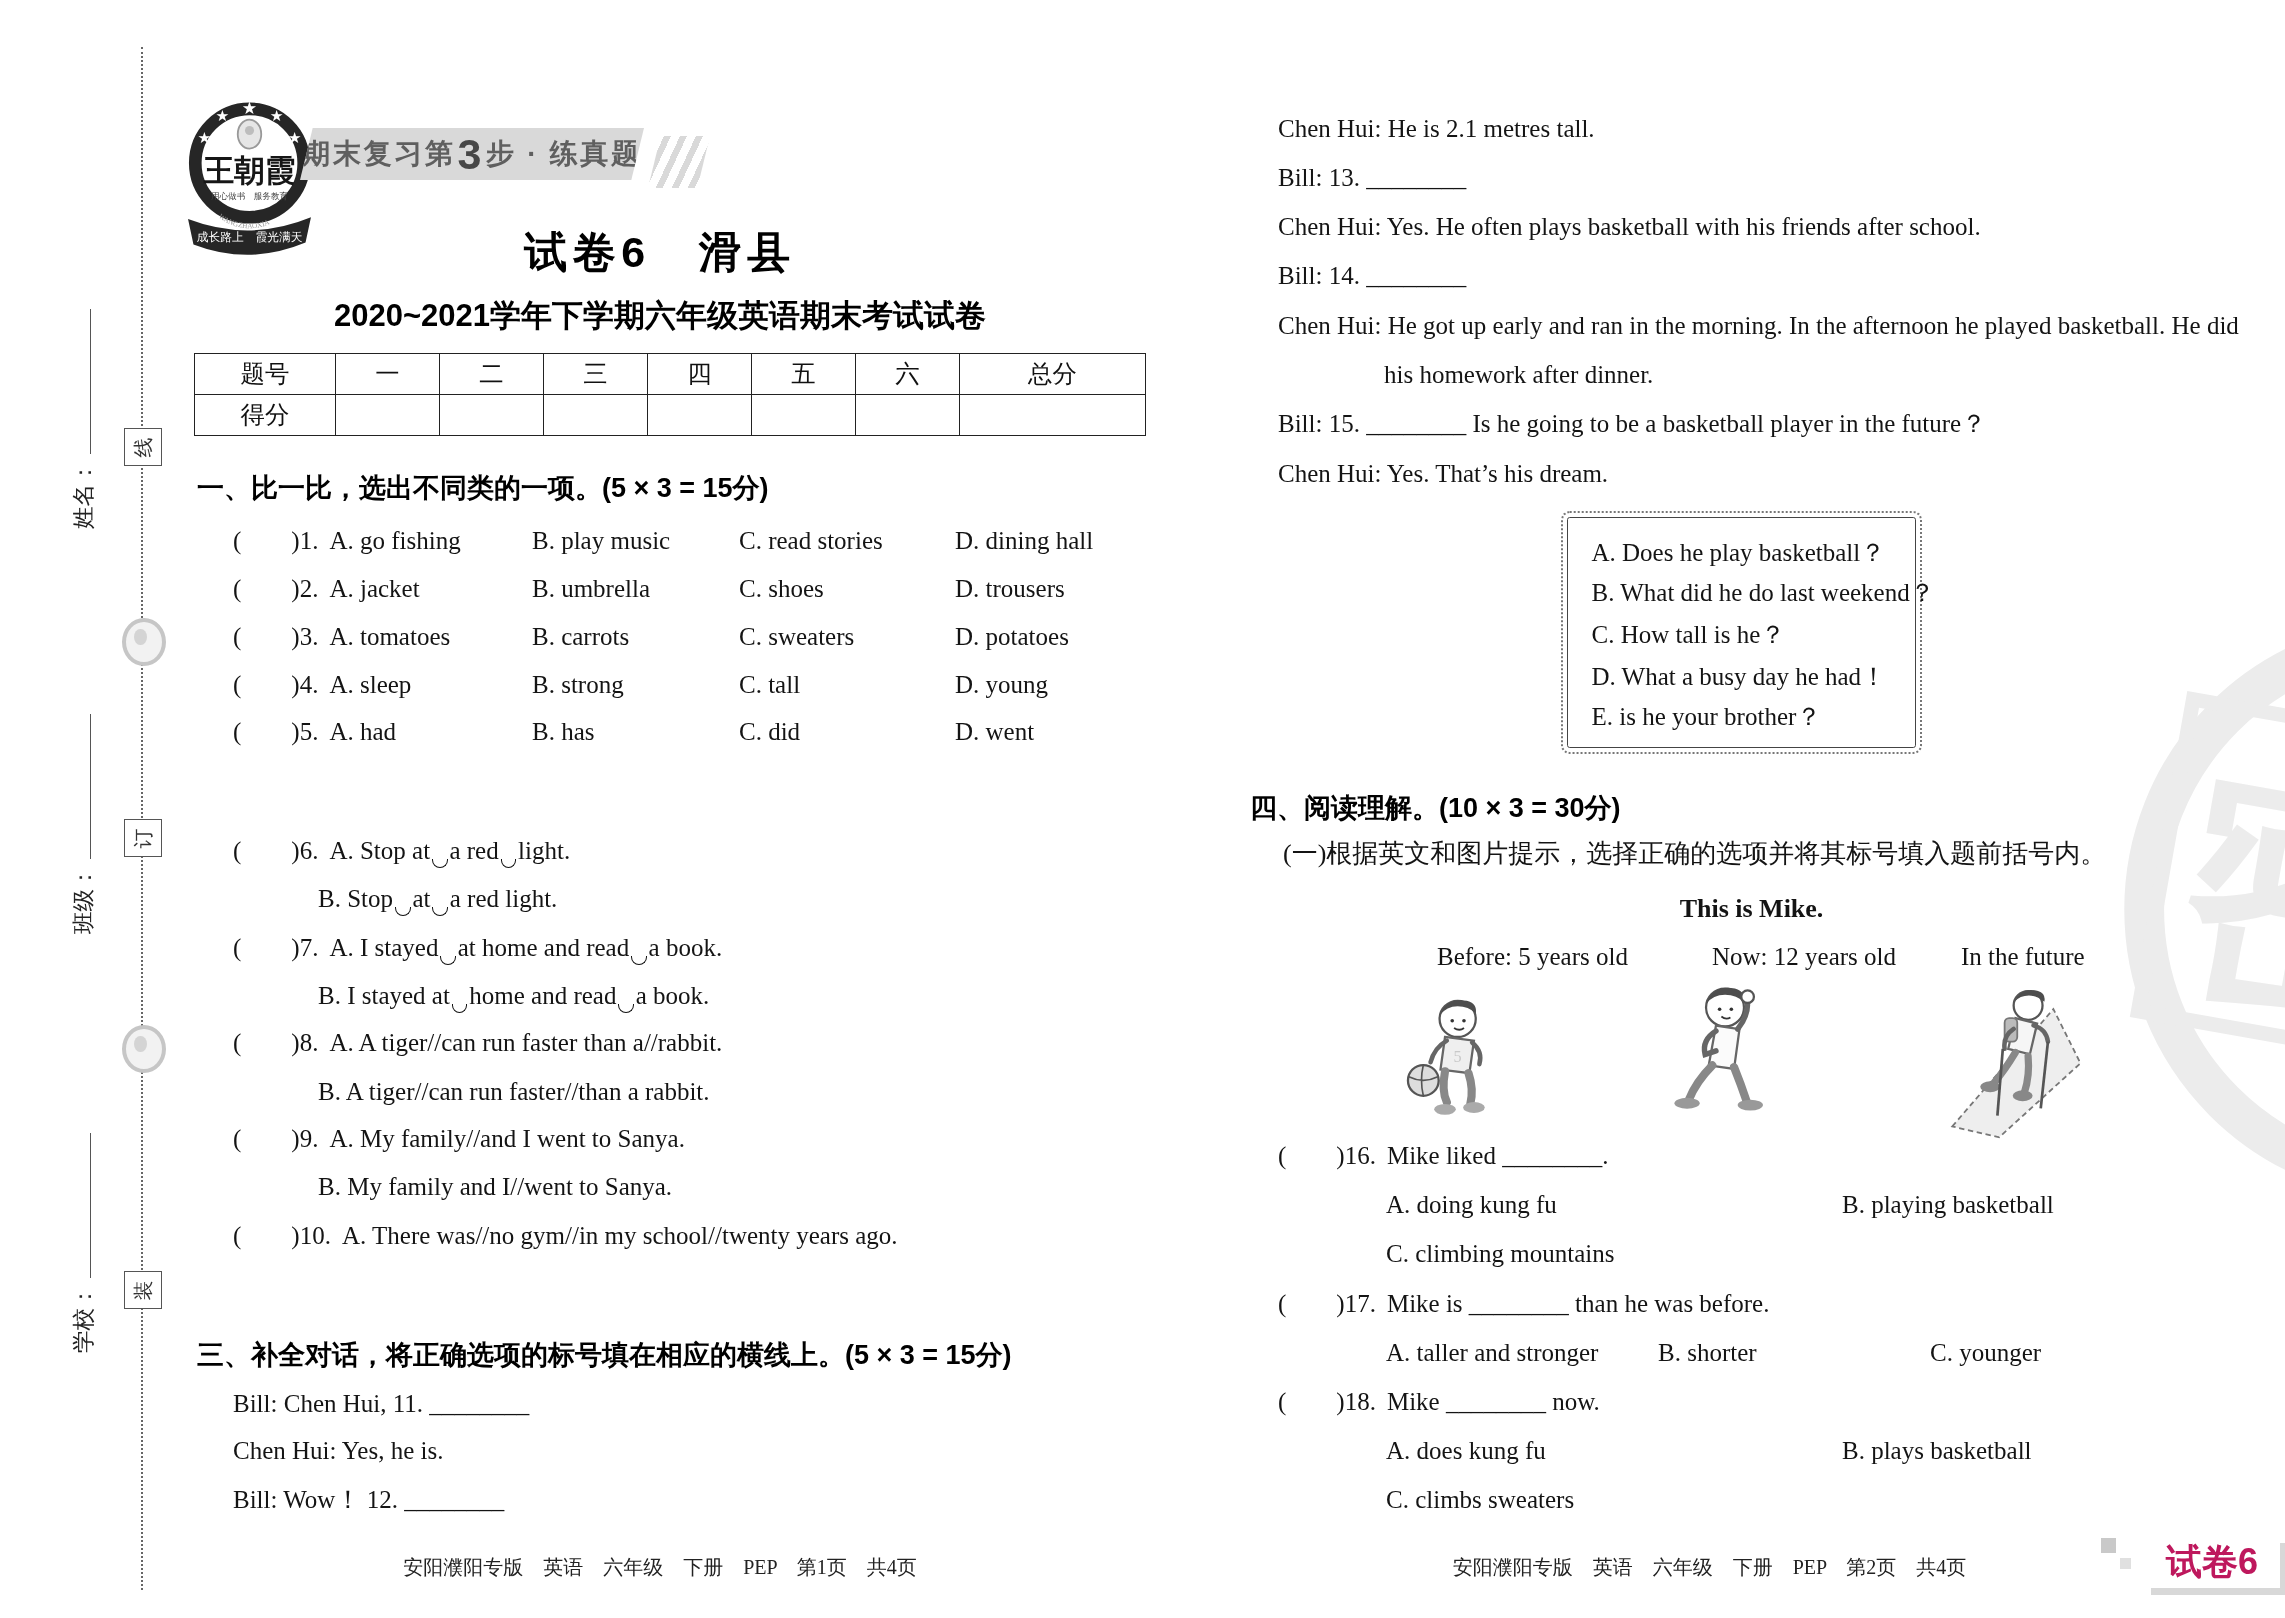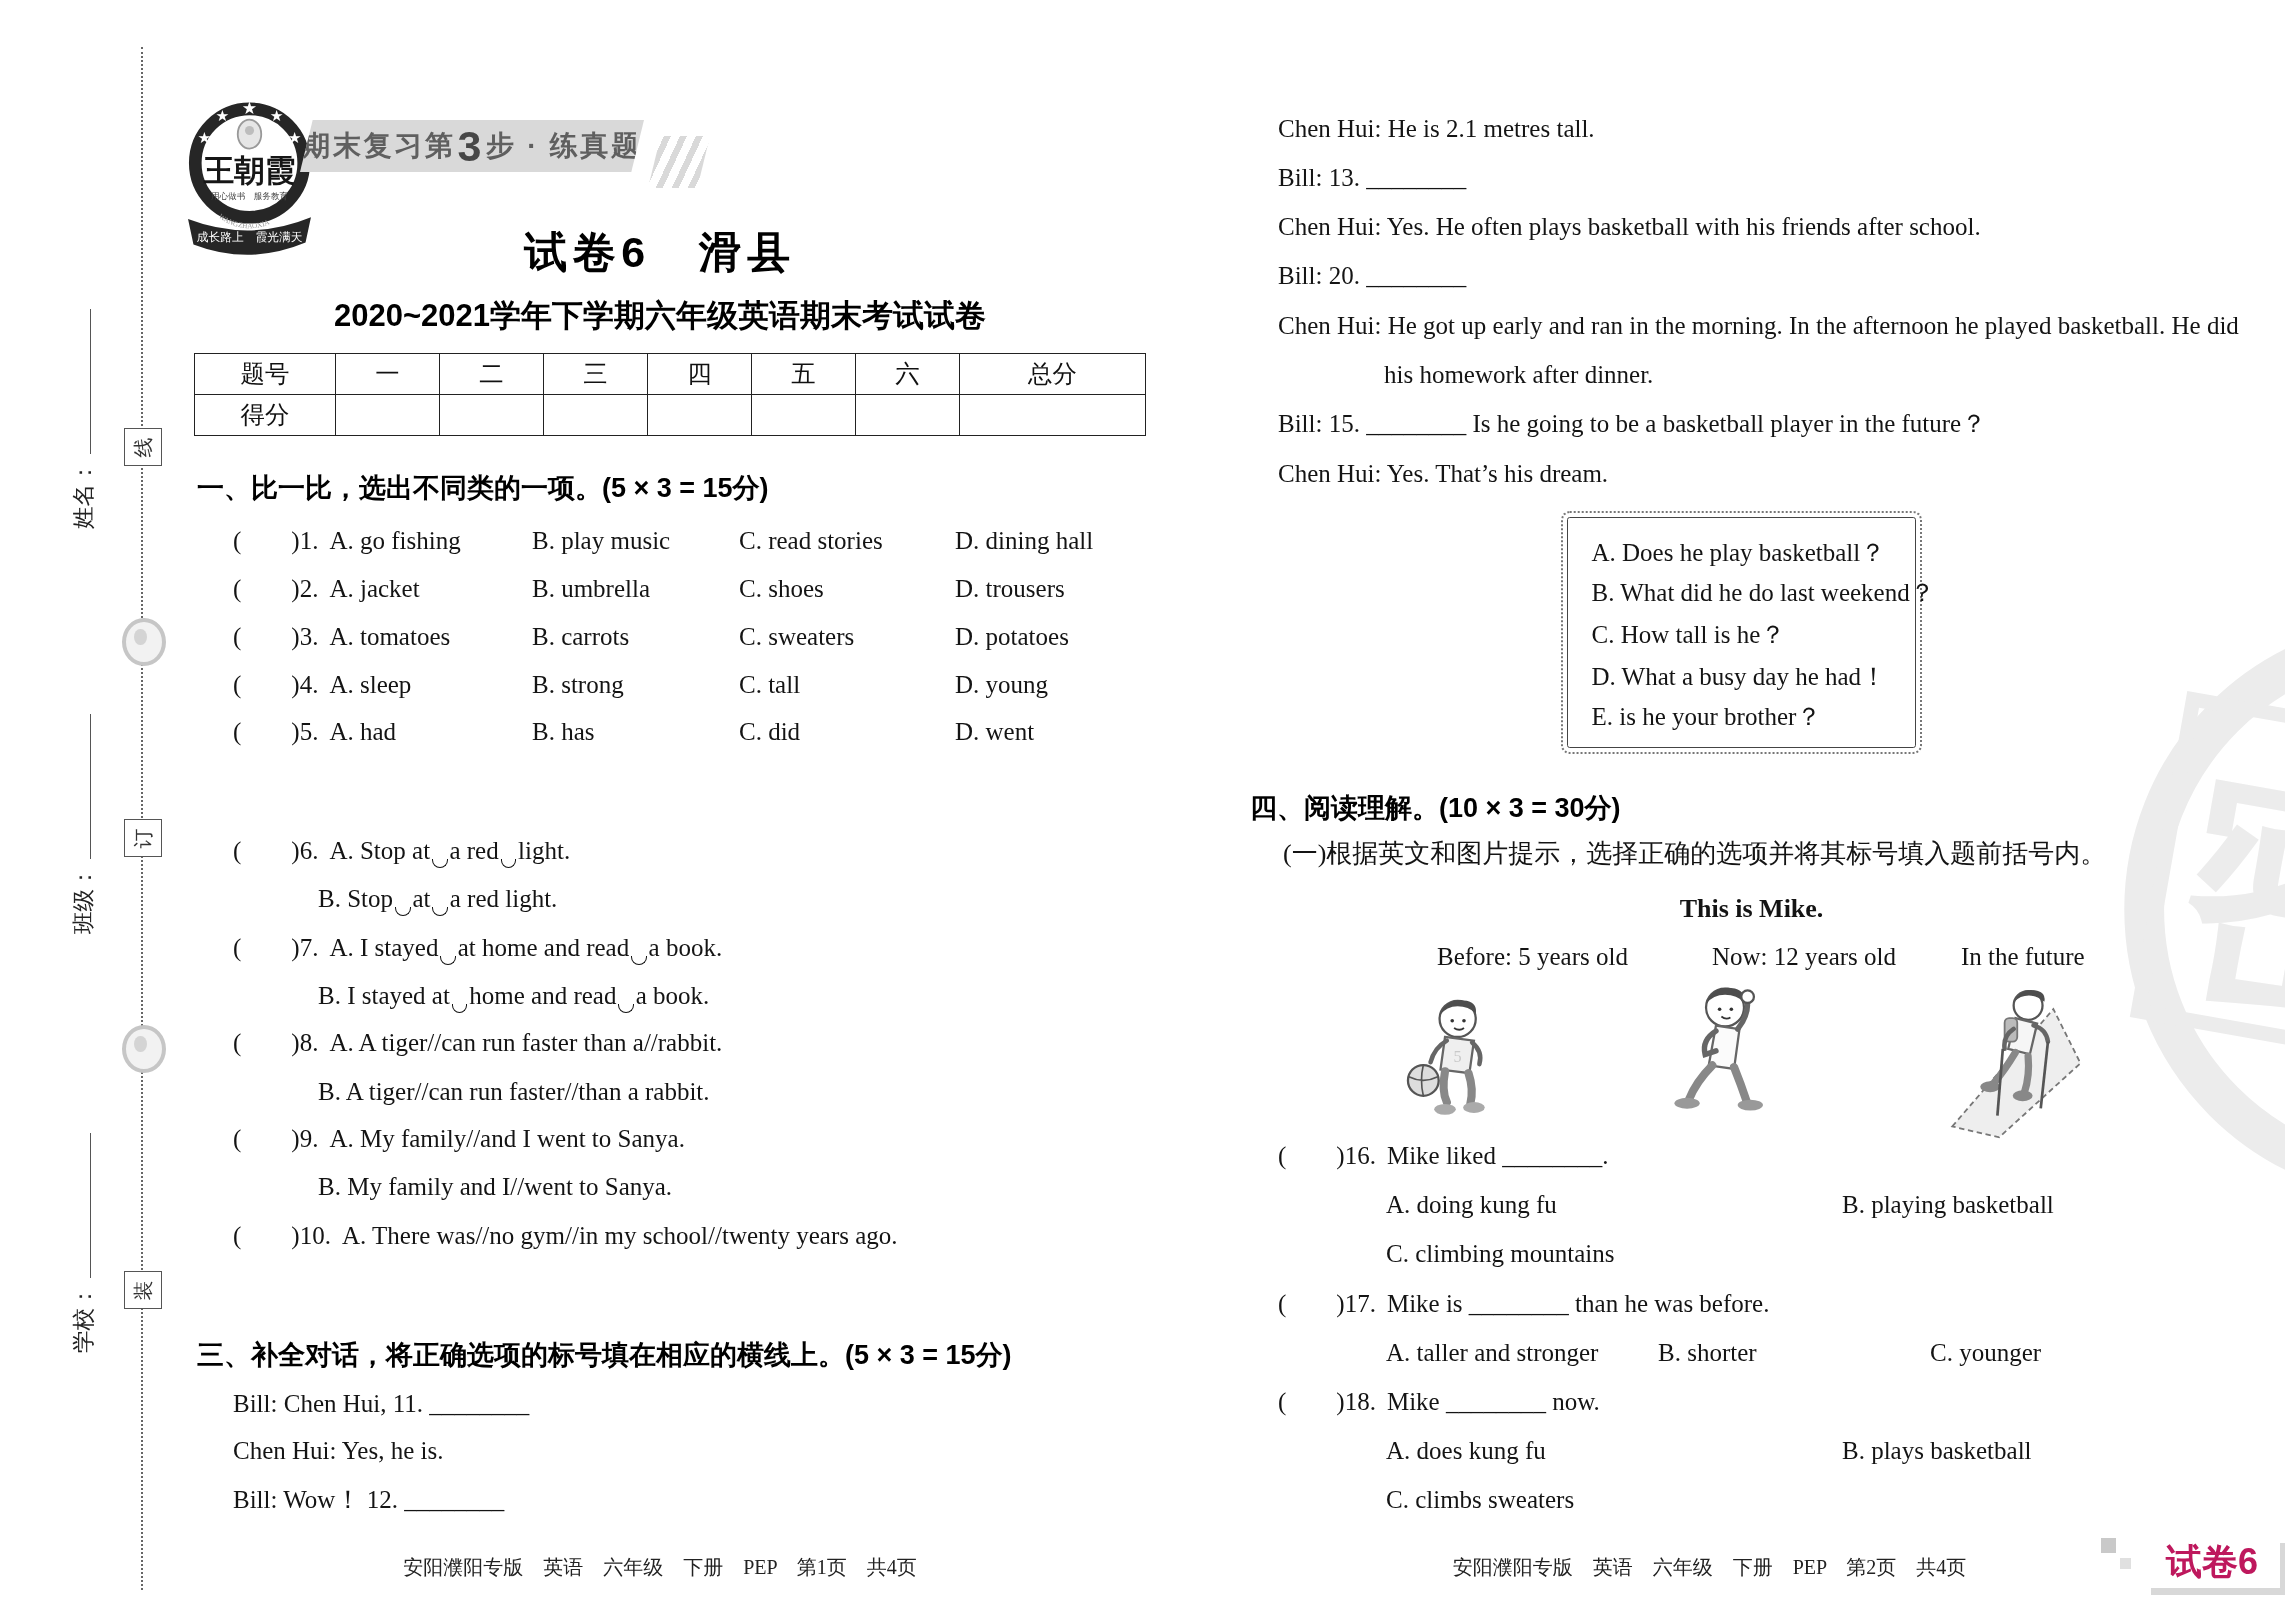--- a/index.html
+++ b/index.html
@@ -19,21 +19,21 @@
   .blankline{display:inline-block;width:145px;height:1em;border-bottom:1.8px solid #555;margin-left:7.2px;}
   .sealbox{left:124px;width:36px;height:36px;border:1.8px solid #555;background:#fff;
            display:flex;align-items:center;justify-content:center;
            font:20px "Liberation Serif",serif;color:#333;z-index:3;}
   .sealbox span{transform:rotate(-90deg);display:block;}
   .stamp{left:122px;width:36px;height:40px;border:4.5px solid #c6c6c6;border-radius:50%;
          background:#f2f2f2;z-index:3;}
   .stamp i{position:absolute;left:8.1px;top:7.2px;width:12.7px;height:16.3px;border-radius:50%;
            background:#d4d4d4;display:block;}
   
-  .banner{left:300px;top:120px;width:344px;height:52px;background:#d9d9d9;
+  .banner{left:300px;top:128px;width:344px;height:52px;background:#d9d9d9;
           clip-path:polygon(12.7px 0,100% 0,calc(100% - 12.7px) 100%,0 100%);
           display:flex;align-items:center;justify-content:center;
           font:bold 28px "Liberation Sans",sans-serif;color:#5f5f5f;letter-spacing:2.7px;}
   .banner b{font-size:43px;color:#474747;margin:0 1.8px;}
   .banner-tail{left:648px;top:136px;width:62px;height:52px;
           background:repeating-linear-gradient(115deg,#d9d9d9 0 6.3px,#ffffff 6.3px 14.5px);
           clip-path:polygon(12.7px 0,100% 0,calc(100% - 12.7px) 100%,0 100%);}
   .title{left:176px;top:224px;width:968px;text-align:center;
          font:bold 43px "Liberation Sans",sans-serif;letter-spacing:5.4px;color:#000;}
   .subtitle{left:176px;top:295px;width:968px;text-align:center;
@@ -194,21 +194,21 @@
   <div class="abs hd" style="left:197px;top:1339px">三、补全对话，将正确选项的标号填在相应的横线上。(5 × 3 = 15分)</div>
   <div class="abs ser" style="left:233px;top:1388px">Bill: Chen Hui, 11. ________</div>
   <div class="abs ser" style="left:233px;top:1435px">Chen Hui: Yes, he is.</div>
   <div class="abs ser" style="left:233px;top:1484px">Bill: Wow！ 12. ________</div>
 
   <div class="abs footer" style="left:176px;top:1554px;width:968px">安阳濮阳专版　英语　六年级　下册　PEP　第1页　共4页</div>
 
   <div class="abs ser" style="left:1278px;top:113px">Chen Hui: He is 2.1 metres tall.</div>
   <div class="abs ser" style="left:1278px;top:162px">Bill: 13. ________</div>
   <div class="abs ser" style="left:1278px;top:211px">Chen Hui: Yes. He often plays basketball with his friends after school.</div>
-  <div class="abs ser" style="left:1278px;top:260px">Bill: 20. ________</div>
+  <div class="abs ser" style="left:1278px;top:260px">Bill: 14. ________</div>
   <div class="abs ser" style="left:1278px;top:310px">Chen Hui: He got up early and ran in the morning. In the afternoon he played basketball. He did</div>
   <div class="abs ser" style="left:1384px;top:359px">his homework after dinner.</div>
   <div class="abs ser" style="left:1278px;top:408px">Bill: 15. ________ Is he going to be a basketball player in the future？</div>
   <div class="abs ser" style="left:1278px;top:458px">Chen Hui: Yes. That’s his dream.</div>
 
   <div class="abs opt-box">
     <span class="obl" style="top:22px">A. Does he play basketball？</span>
     <span class="obl" style="top:62px">B. What did he do last weekend？</span>
     <span class="obl" style="top:104px">C. How tall is he？</span>
     <span class="obl" style="top:146px">D. What a busy day he had！</span>

